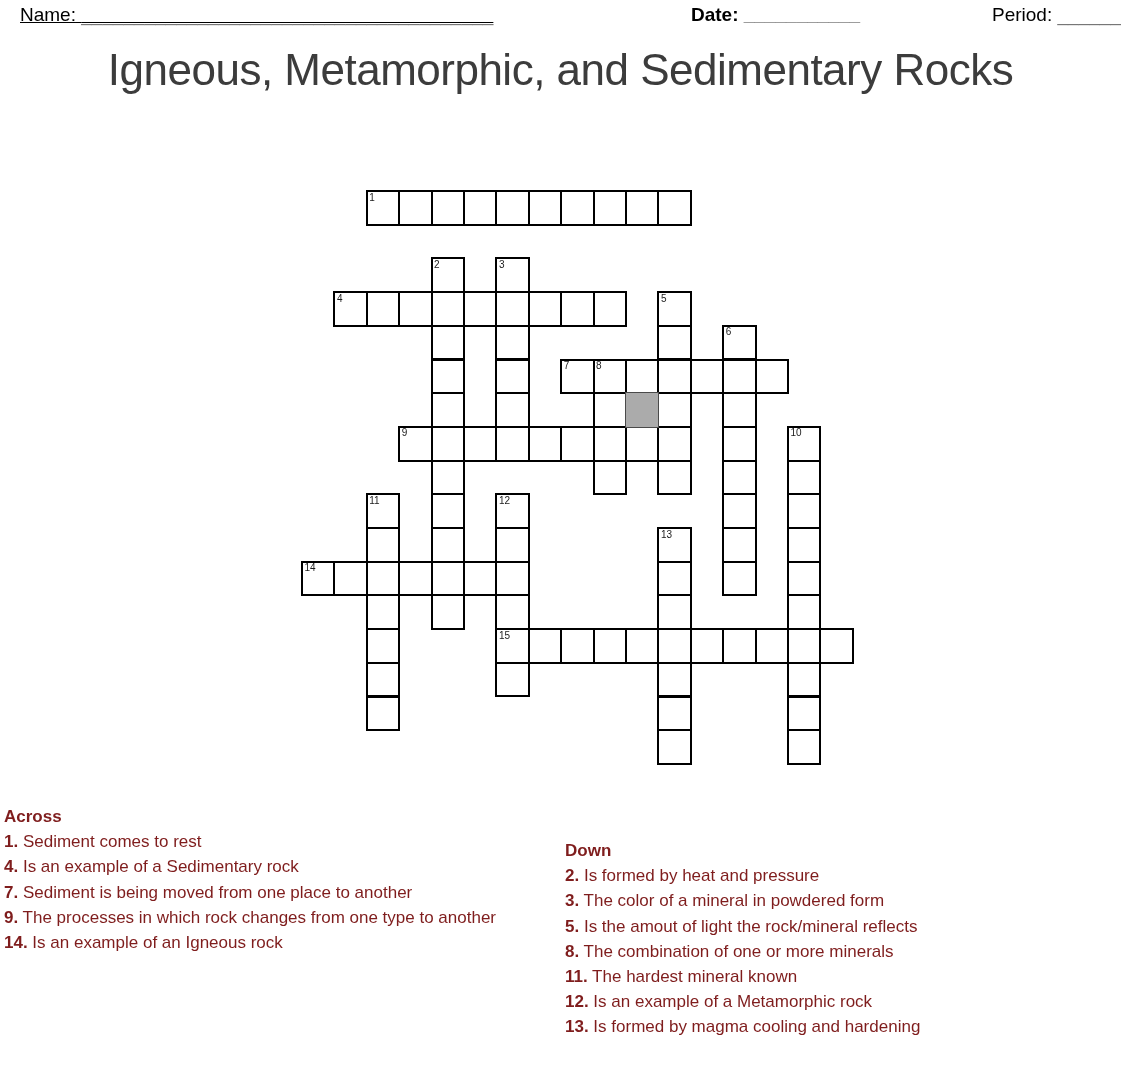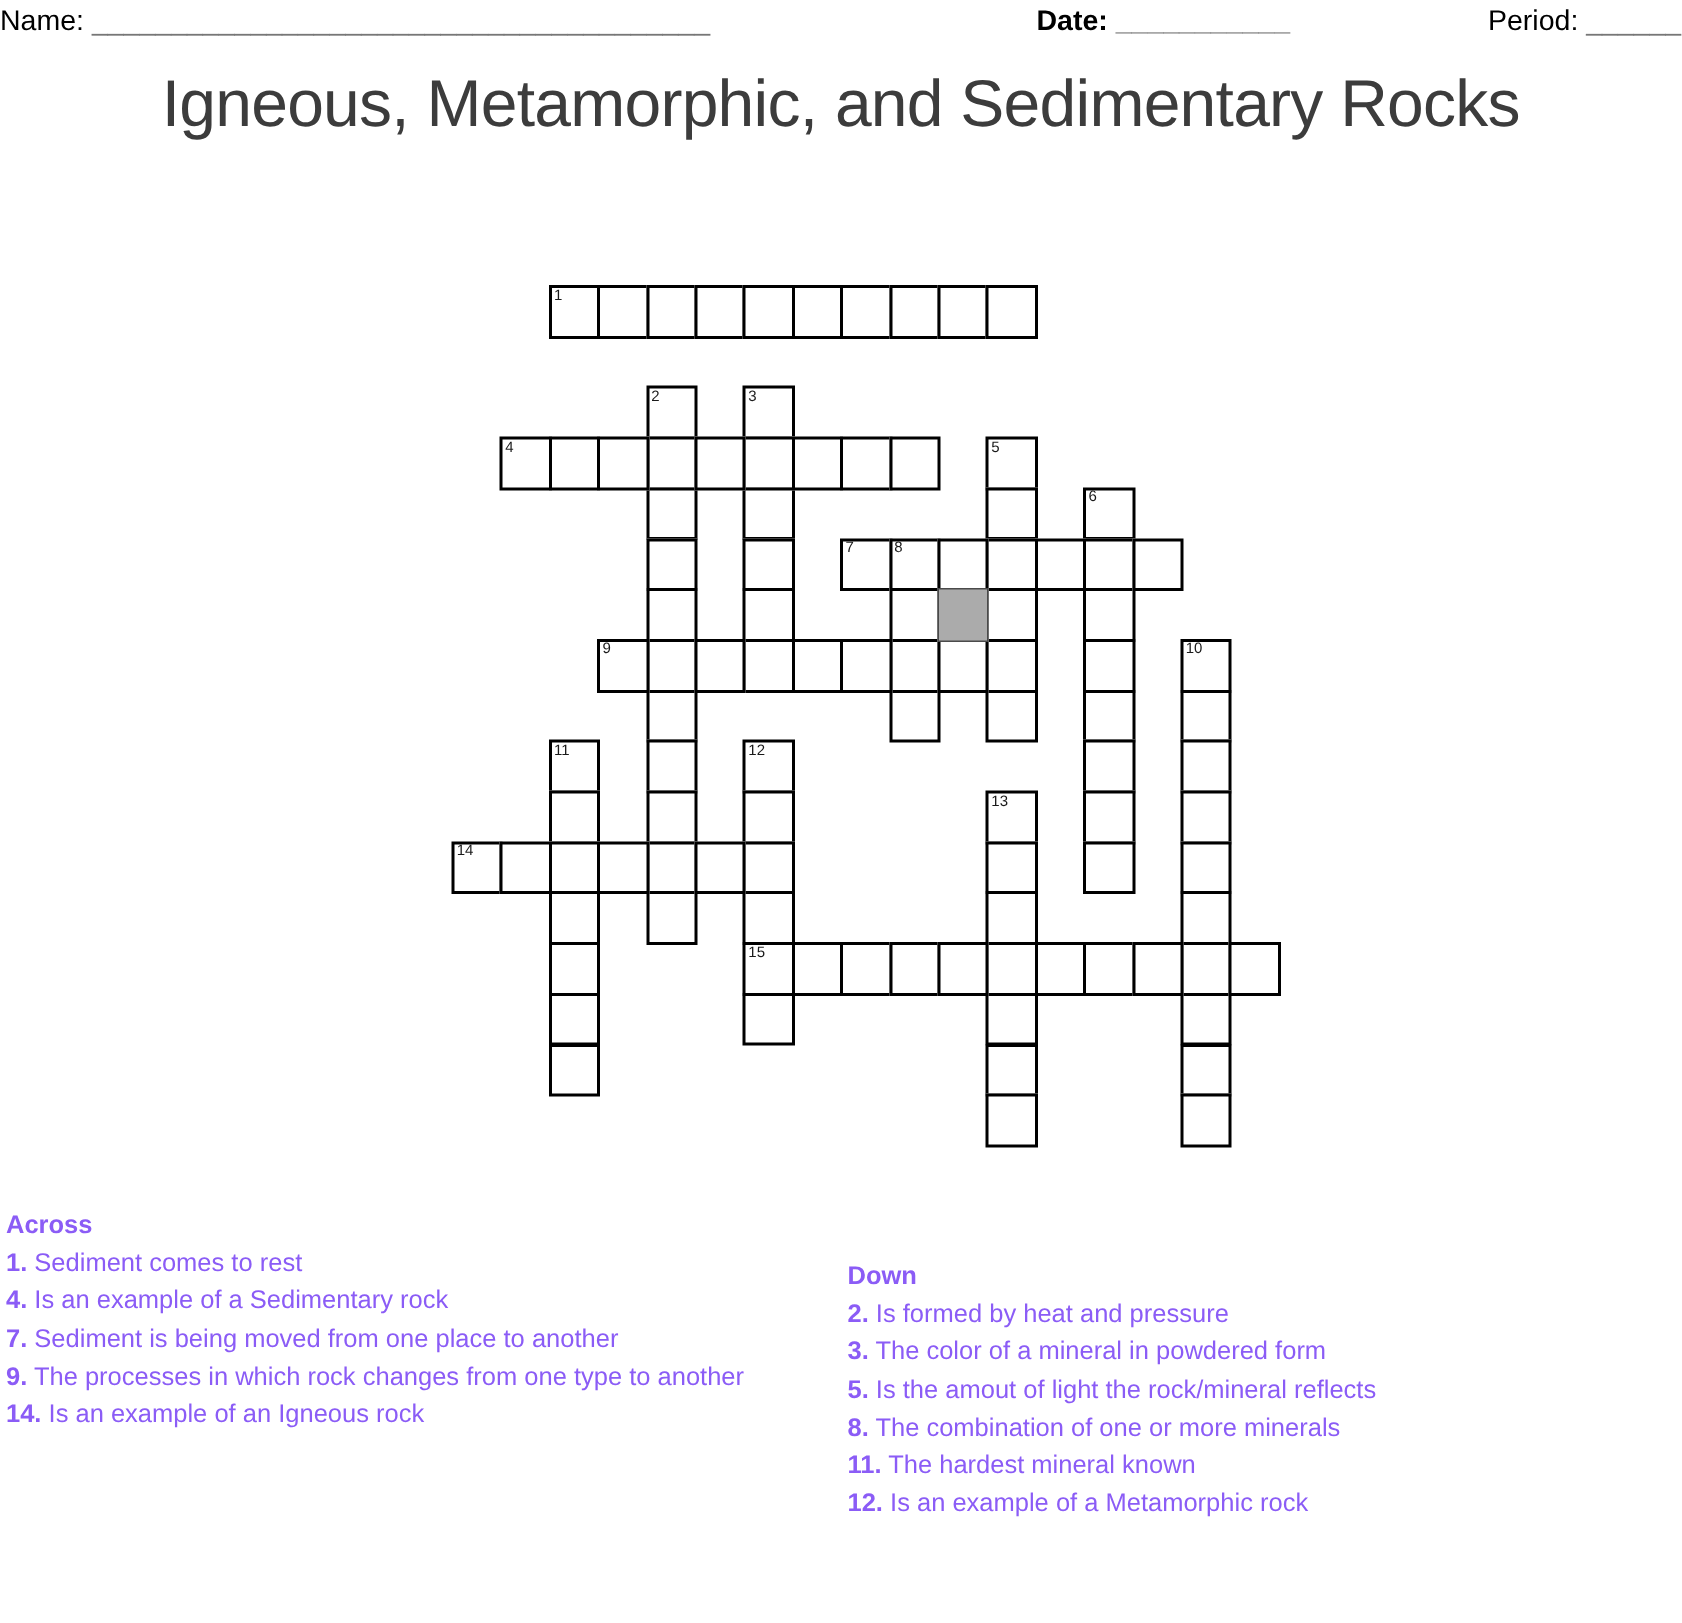--- a/index.html
+++ b/index.html
@@ -25,31 +25,31 @@
     background:#fff;
     border:2px solid #000;
   }
   .cell.shaded { border:1.5px solid #4a4a4a; }
   .cellnum {
     position:absolute;
     font-size:10px; line-height:10px; color:#1a1a1a;
   }
   .cluecol {
     position:absolute; top:804px;
-    font-size:17px; line-height:25.2px; color:#8b5cf6;
+    font-size:17px; line-height:25.2px; color:#7f1d1d;
   }
   #across-col { left:4px;  width:548px; }
   #down-col   { left:565px; width:550px;margin-top:34px; }
   .clue-heading { font-weight:bold; }
   .cnum { font-weight:bold; }
 </style>
 </head>
 <body>
 
-<div class="hfield" style="left:0;">
+<div class="hfield" style="left:20px;text-decoration:underline;">
   <span>Name:</span>
   <span class="blank">_______________________________________</span>
 </div>
 <div class="hfield" style="left:691px;font-weight:bold;">
   <span>Date:</span>
   <span class="blank">___________</span>
 </div>
 <div class="hfield" style="left:992px;">
   <span>Period:</span>
   <span class="blank">______</span>
@@ -191,14 +191,15 @@
 </div>
 <div class="cluecol" id="down-col">
   <div class="clue-heading">Down</div>
   <div id="down-list">
       <div class="clue"><span class="cnum">2.</span><span> Is formed by heat and pressure</span></div>
       <div class="clue"><span class="cnum">3.</span><span> The color of a mineral in powdered form</span></div>
       <div class="clue"><span class="cnum">5.</span><span> Is the amout of light the rock/mineral reflects</span></div>
       <div class="clue"><span class="cnum">8.</span><span> The combination of one or more minerals</span></div>
       <div class="clue"><span class="cnum">11.</span><span> The hardest mineral known</span></div>
       <div class="clue"><span class="cnum">12.</span><span> Is an example of a Metamorphic rock</span></div>
+      <div class="clue"><span class="cnum">13.</span><span> Is formed by magma cooling and hardening</span></div>
     </div>
 </div>
 
 </body></html>

